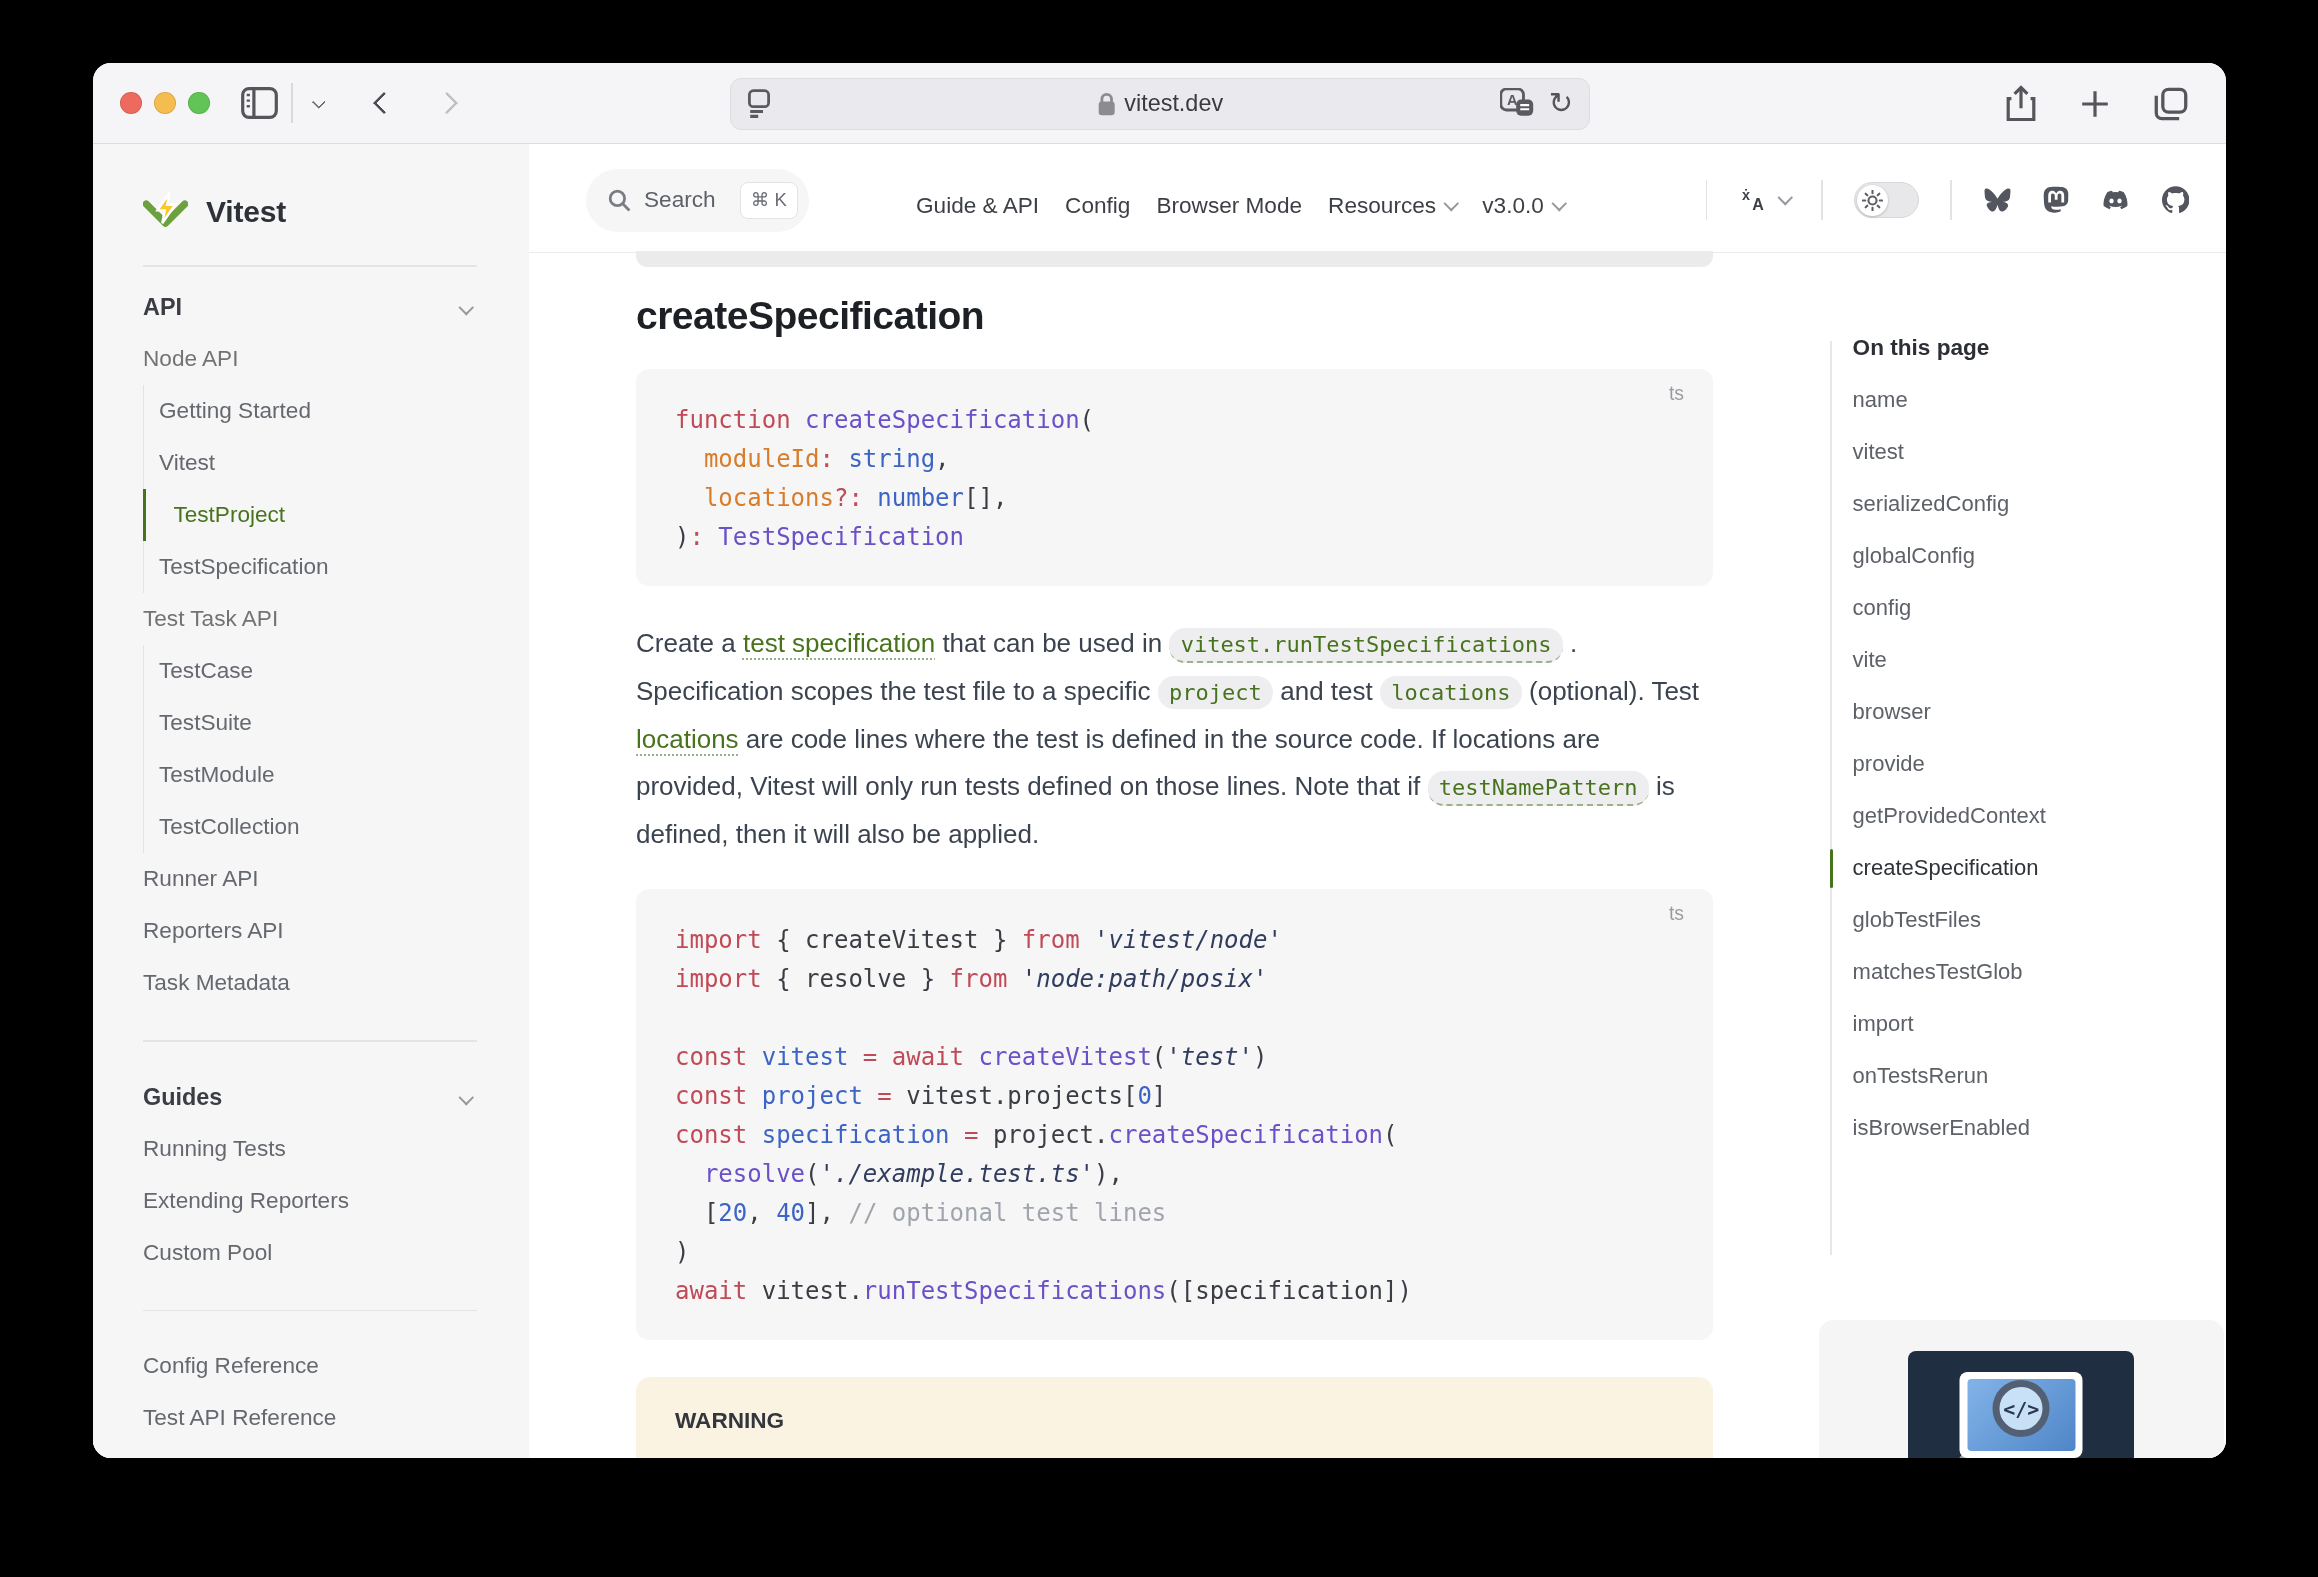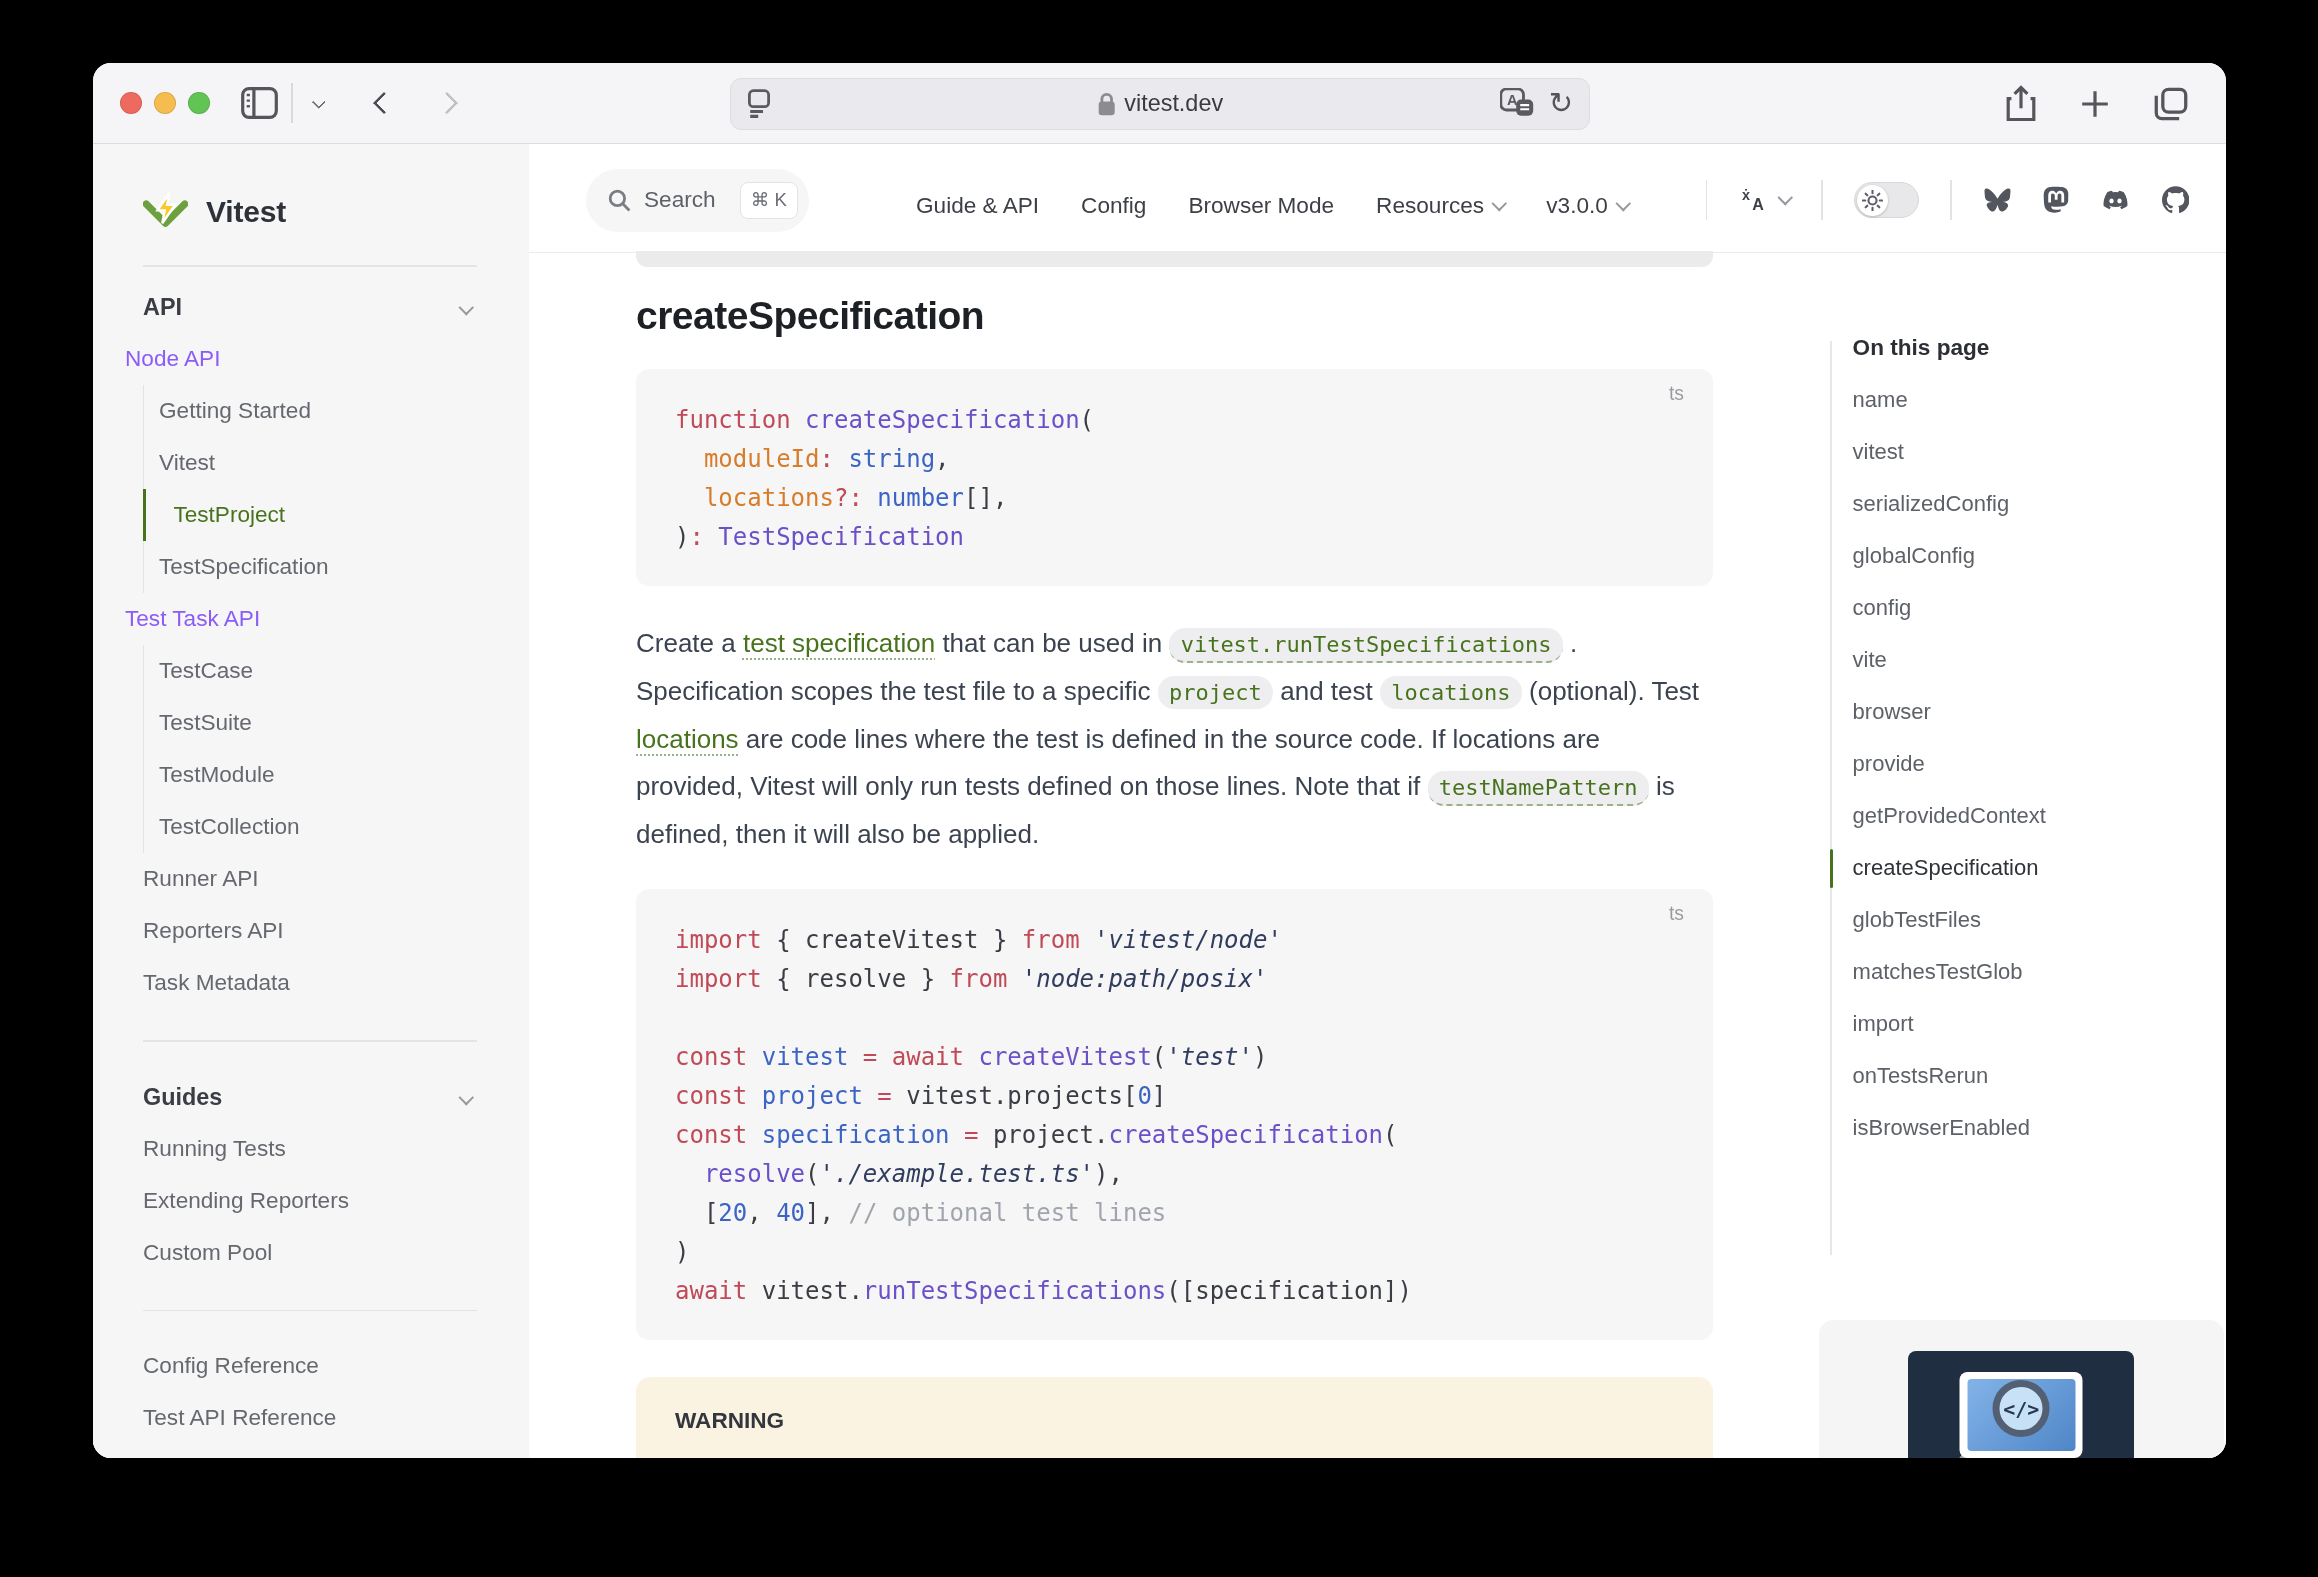--- a/index.html
+++ b/index.html
@@ -31,32 +31,32 @@
 
   
   .sidebar{position:absolute;left:0;top:0;bottom:0;width:436px;background:#f6f6f7;padding-top:32px;}
   .logo-row{display:flex;align-items:center;gap:18px;padding-left:50px;height:71px;}
   .logo-title{font-size:30px;font-weight:700;color:#2d3138;letter-spacing:-0.2px;}
   .side-divider{height:1.6px;background:#e4e4e6;margin:18px 52px 14.5px 50px;}
   .side-divider.in-list{margin:31px 52px 29px 50px;}
   .sitem{height:52px;line-height:52px;font-size:22.6px;font-weight:500;cursor:pointer;}
   .sitem.section{position:relative;padding-left:50px;font-weight:700;font-size:23.4px;color:#3a3d44;}
   .sitem.section .cdown{position:absolute;right:58px;top:21px;}
-  .sitem.group{padding-left:32px;color:#8b5cf6;}
+  .sitem.group{padding-left:50px;color:#737373;}
   .sitem.link{padding-left:50px;color:#65696f;}
   .sitem.child{margin-left:50px;padding-left:15px;border-left:1.6px solid #e3e3e5;color:#65696f;}
   .sitem.child.active{border-left:3.2px solid var(--accent);padding-left:27.4px;color:var(--accent);}
   .cdown{display:inline-block;width:10.5px;height:10.5px;border-right:2.4px solid #97979d;border-bottom:2.4px solid #97979d;transform:rotate(45deg);}
 
   
   .siteheader{position:absolute;left:436px;top:4px;right:0;height:105px;background:#fff;border-bottom:1.6px solid #ebebed;display:flex;align-items:center;padding:0 37px 0 57px;}
   .search{display:flex;align-items:center;gap:13px;background:#f6f6f7;border-radius:32px;height:63px;padding:0 11.3px 0 21px;width:223px;cursor:pointer;}
   .search-label{font-size:22.6px;color:#5e6168;}
   .search kbd{margin-left:auto;background:#fff;border:1.6px solid #e3e3e6;border-radius:8px;font-size:18.6px;color:#6a6d74;padding:6.5px 9.7px;font-family:"Liberation Sans",sans-serif;}
-  .topnav{display:flex;align-items:center;gap:42px;margin-left:107px;margin-top:11px;}
+  .topnav{display:flex;align-items:center;gap:26px;margin-left:107px;margin-top:11px;}
   .nav-item{display:flex;align-items:center;font-size:22.6px;font-weight:500;color:#3c3f45;cursor:pointer;white-space:nowrap;}
   .nav-item .cdown{margin:-4.8px 0 0 9.7px;}
   .vsep{width:1.6px;height:40px;background:#e3e3e6;}
   .hright{display:flex;align-items:center;gap:31px;margin-left:auto;}
   .toggle{width:65px;height:36px;background:#e8e8eb;border:1.6px solid #d9d9dd;border-radius:19.4px;position:relative;cursor:pointer;}
   .knob{position:absolute;left:1.6px;top:1.6px;width:31px;height:31px;background:#fff;border-radius:50%;box-shadow:0 0.8px 2.4px rgba(0,0,0,.25);display:flex;align-items:center;justify-content:center;}
   .social{color:#53565e;cursor:pointer;display:flex;}
 
   
   .content{position:absolute;left:543px;top:105px;width:1077px;}

